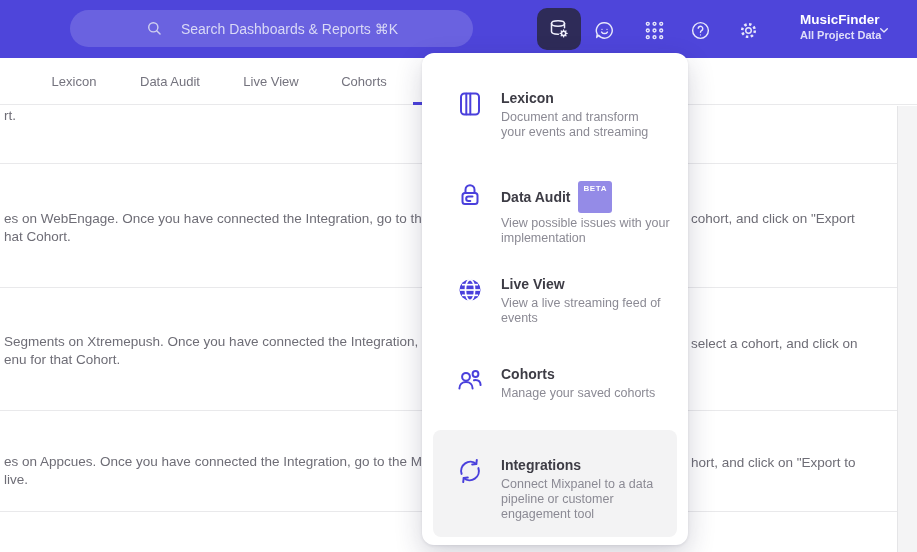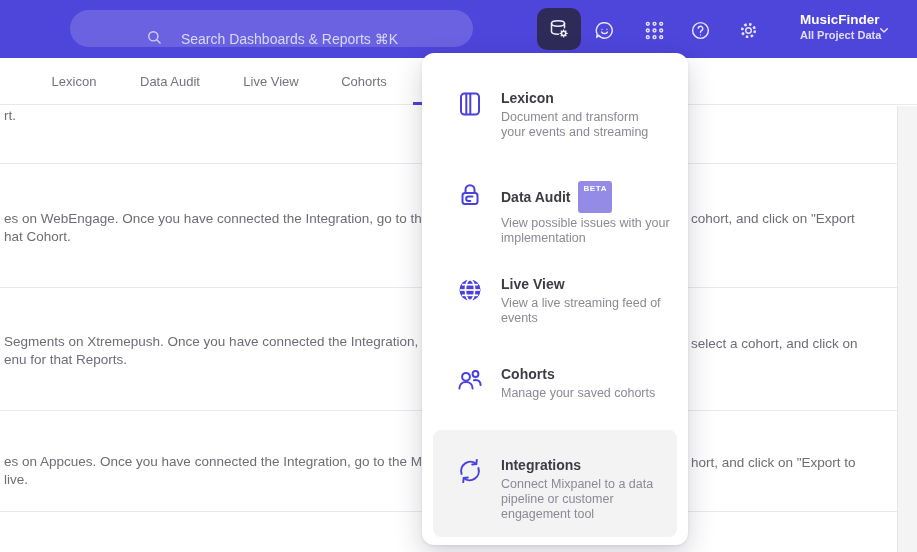--- a/index.html
+++ b/index.html
@@ -12,21 +12,21 @@
   }
 
   
   .header {
     position: absolute; left:0; top:0; width:917px; height:58px;
     background:#4e45da; z-index:5;
   }
   .search-pill {
     position:absolute; left:70px; top:10px; width:403px; height:37px;
     border-radius:19px; background:rgba(255,255,255,0.16);
-    display:flex; align-items:flex-end; justify-content:center; gap:17px;
+    display:flex; align-items:center; justify-content:center; gap:17px;
     color:#d9d9f6; font-size:14px; cursor:pointer;
   }
   .hicon {
     position:absolute; top:17px; width:26px; height:26px;
     display:flex; align-items:center; justify-content:center;
     color:#e7e7fb; cursor:pointer;
   }
   .active-tile {
     position:absolute; left:537px; top:8px; width:44px; height:42px;
     border-radius:10px; background:#2e2b58;
@@ -187,21 +187,21 @@
   <div class="divider" style="top:405px"></div>
 
   <div class="rowtext" style="left:4px; top:1px">rt.</div>
 
   <div class="rowtext" style="left:4px; top:104px">es on WebEngage. Once you have connected the Integration, go to the</div>
   <div class="rowtext" style="left:691px; top:104px">cohort, and click on "Export</div>
   <div class="rowtext" style="left:4px; top:122px">hat Cohort.</div>
 
   <div class="rowtext" style="left:4px; top:227px">Segments on Xtremepush. Once you have connected the Integration,</div>
   <div class="rowtext" style="left:691px; top:229px">select a cohort, and click on</div>
-  <div class="rowtext" style="left:4px; top:245px">enu for that Reports.</div>
+  <div class="rowtext" style="left:4px; top:245px">enu for that Cohort.</div>
 
   <div class="rowtext" style="left:4px; top:347px">es on Appcues. Once you have connected the Integration, go to the M</div>
   <div class="rowtext" style="left:691px; top:348px">hort, and click on "Export to</div>
   <div class="rowtext" style="left:4px; top:365px">live.</div>
 
   <div class="gutter"></div>
 </div>
 
 <div class="panel">
   <div class="menu-highlight"></div>

